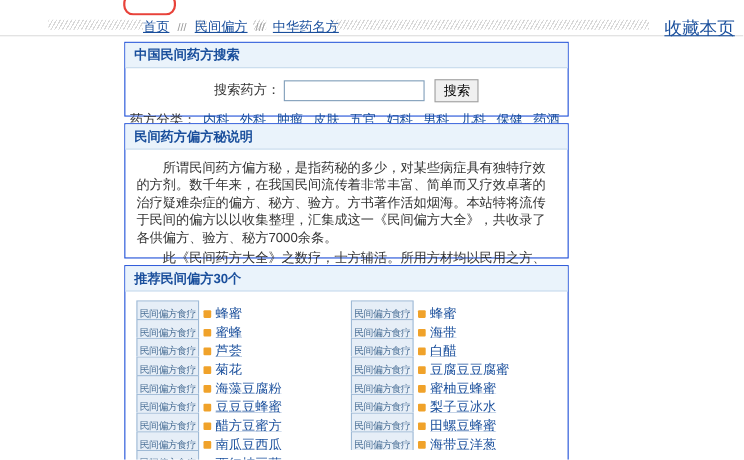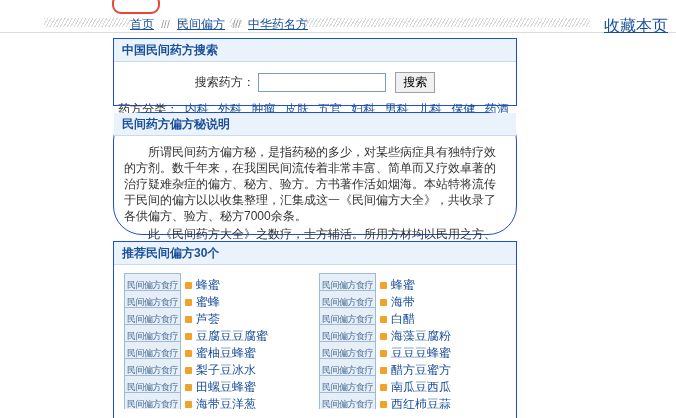--- a/index.html
+++ b/index.html
@@ -126,21 +126,21 @@
     text-align: center;
     font-size: 12px;
   }
   .cat-row .cat-label { color: #333; }
   .cat-row a {
     color: #1a4f9c;
     text-decoration: underline;
     margin: 0 3px;
   }
   
-  #desc-panel { top: 112px; height: 123px; border-radius: 29px; }
+  #desc-panel { top: 112px; height: 123px; }
   .desc-p { text-indent: 2em; margin: 0 0 2px 0; }
   .desc-note { margin-top: 4px; }
   
   #list-panel { top: 241px; height: 180px; }
   .list-bd { padding: 8px 6px 4px 6px; }
   .list-grid {
     display: flex;
     flex-wrap: wrap;
   }
   .list-item {
@@ -239,20 +239,21 @@
   <div class="panel" id="list-panel">
     <div class="panel-hd">推荐民间偏方30个</div>
     <div class="panel-bd list-bd">
       <div class="list-grid" id="list-grid">
           <div class="list-item"><span class="tagimg">民间偏方食疗</span><span class="bullet"></span><a href="#">蜂蜜</a></div>
           <div class="list-item"><span class="tagimg">民间偏方食疗</span><span class="bullet"></span><a href="#">蜂蜜</a></div>
           <div class="list-item"><span class="tagimg">民间偏方食疗</span><span class="bullet"></span><a href="#">蜜蜂</a></div>
           <div class="list-item"><span class="tagimg">民间偏方食疗</span><span class="bullet"></span><a href="#">海带</a></div>
           <div class="list-item"><span class="tagimg">民间偏方食疗</span><span class="bullet"></span><a href="#">芦荟</a></div>
           <div class="list-item"><span class="tagimg">民间偏方食疗</span><span class="bullet"></span><a href="#">白醋</a></div>
+          <div class="list-item"><span class="tagimg">民间偏方食疗</span><span class="bullet"></span><a href="#">菊花</a></div>
           <div class="list-item"><span class="tagimg">民间偏方食疗</span><span class="bullet"></span><a href="#">豆腐豆豆腐蜜</a></div>
           <div class="list-item"><span class="tagimg">民间偏方食疗</span><span class="bullet"></span><a href="#">海藻豆腐粉</a></div>
           <div class="list-item"><span class="tagimg">民间偏方食疗</span><span class="bullet"></span><a href="#">蜜柚豆蜂蜜</a></div>
           <div class="list-item"><span class="tagimg">民间偏方食疗</span><span class="bullet"></span><a href="#">豆豆豆蜂蜜</a></div>
           <div class="list-item"><span class="tagimg">民间偏方食疗</span><span class="bullet"></span><a href="#">梨子豆冰水</a></div>
           <div class="list-item"><span class="tagimg">民间偏方食疗</span><span class="bullet"></span><a href="#">醋方豆蜜方</a></div>
           <div class="list-item"><span class="tagimg">民间偏方食疗</span><span class="bullet"></span><a href="#">田螺豆蜂蜜</a></div>
           <div class="list-item"><span class="tagimg">民间偏方食疗</span><span class="bullet"></span><a href="#">南瓜豆西瓜</a></div>
           <div class="list-item"><span class="tagimg">民间偏方食疗</span><span class="bullet"></span><a href="#">海带豆洋葱</a></div>
           <div class="list-item"><span class="tagimg">民间偏方食疗</span><span class="bullet"></span><a href="#">西红杮豆蒜</a></div>

